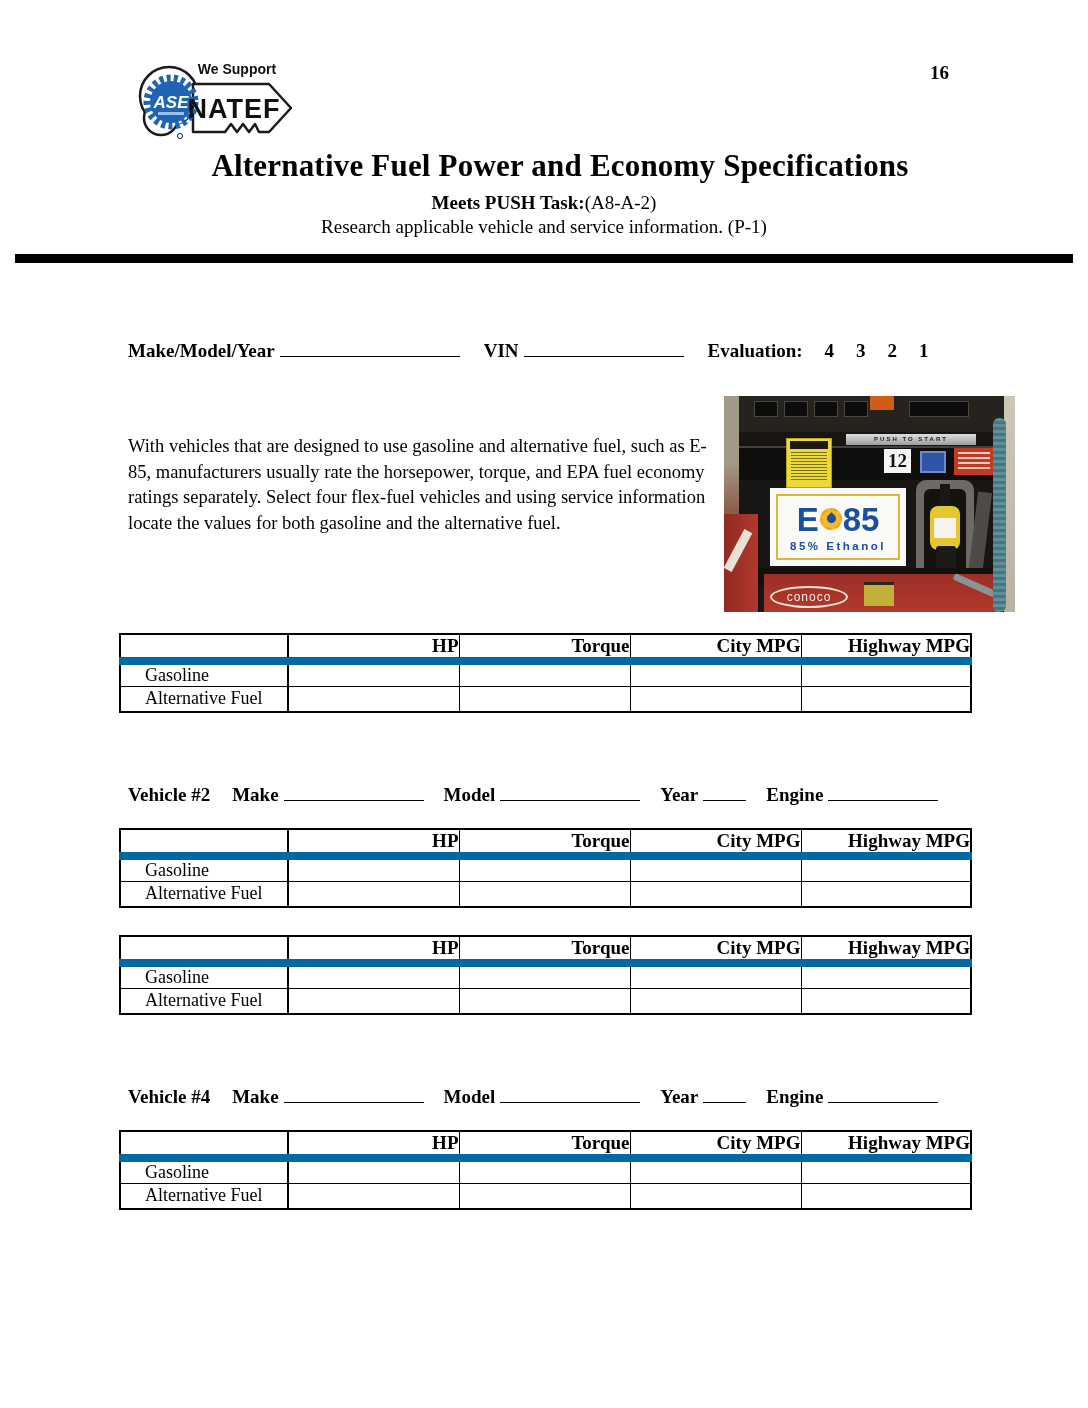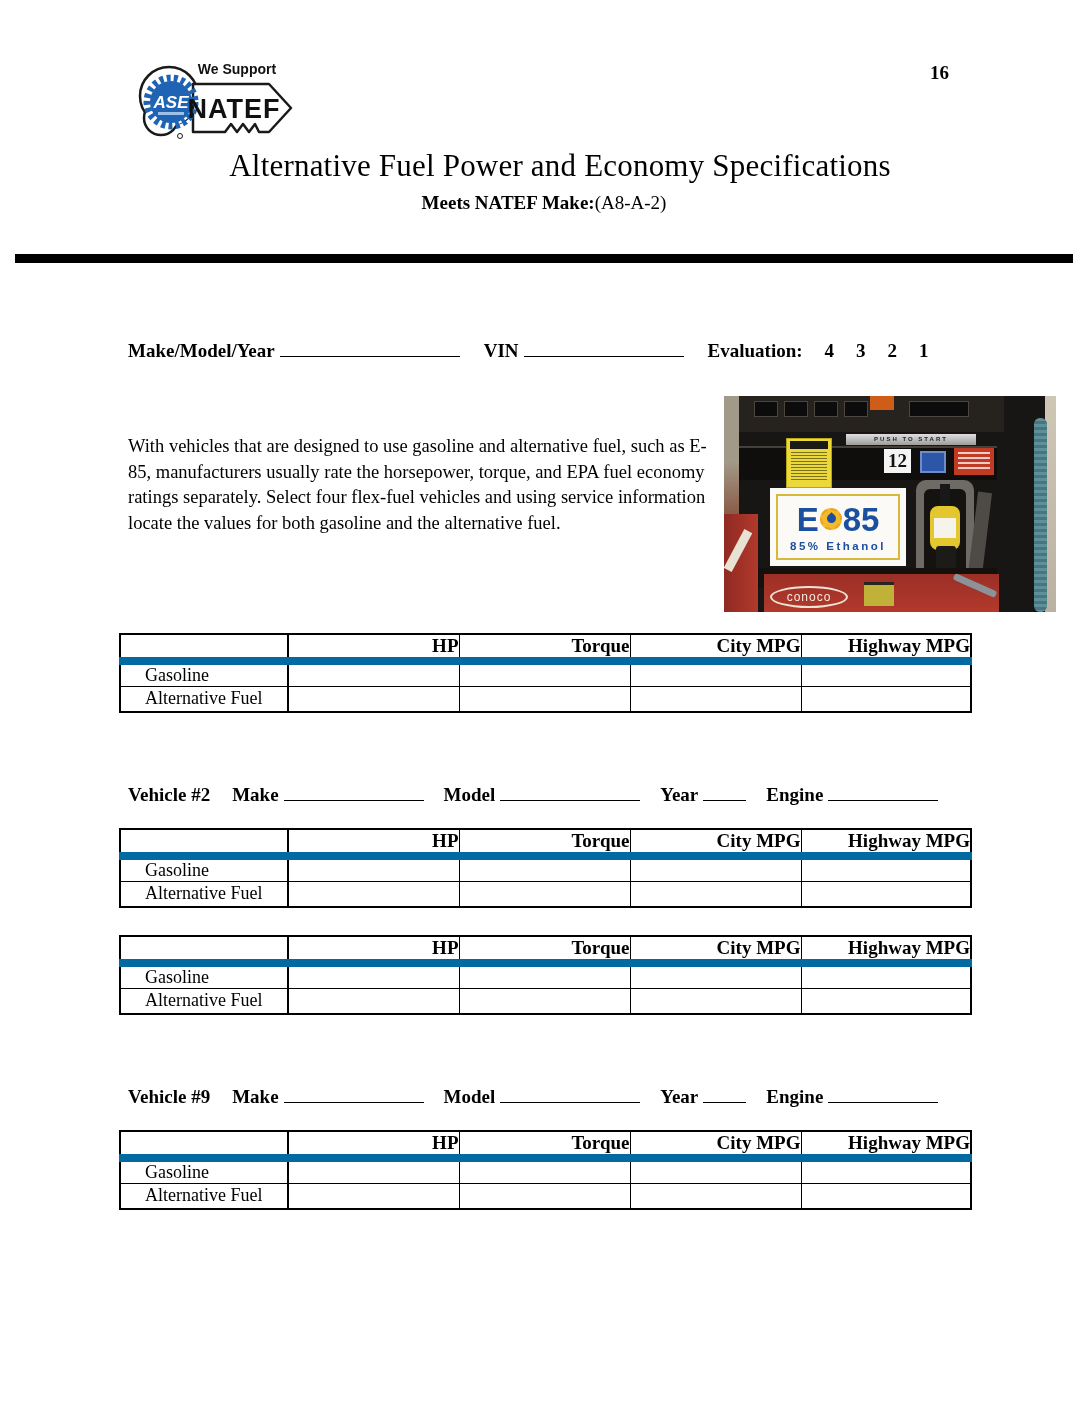--- a/index.html
+++ b/index.html
@@ -15,21 +15,21 @@
   }
   .page-number {
     position: absolute; left: 930px; top: 62px;
     font-size: 19px; font-weight: bold;
   }
   
   .logo { position: absolute; left: 131px; top: 56px; width: 166px; height: 88px; }
   
   .title {
     position: absolute; top: 148px; left: 0; width: 100%;
-    text-align: center; font-size: 31px; font-weight: normal;
+    text-align: center; font-size: 31px; font-weight: bold;
     letter-spacing: 0.2px;
     padding-left: 32px;
   }
   .task-line {
     position: absolute; top: 192px; left: 0; width: 100%;
     text-align: center; font-size: 19px;
   }
   .task-line .task-label { font-weight: bold; }
   .task-line .task-code { margin-left: 0; }
   .subtitle {
@@ -51,21 +51,21 @@
   .gap-lg { display: inline-block; width: 24px; }
   .gap-md { display: inline-block; width: 16px; }
   .eval-num { display: inline-block; margin-left: 22px; }
   
   .instructions {
     position: absolute; left: 128px; top: 434px; width: 600px;
     font-size: 18.5px; line-height: 25.5px;
   }
   
   .photo {
-    position: absolute; left: 724px; top: 396px; width: 332px; height: 216px;
+    position: absolute; left: 724px; top: 396px; width: 291px; height: 216px;
     background: #181614; overflow: hidden;
   }
   .ph-wall { position: absolute; right: 0; top: 0; width: 11px; height: 100%;
     background: linear-gradient(180deg,#cfc7b6,#b9b2a2); }
   .ph-hose { position: absolute; right: 9px; top: 22px; width: 13px; height: 194px;
     border-radius: 6px;
     background: repeating-linear-gradient(180deg,#5e9099 0 3px,#49767e 3px 6px); }
   .ph-left-metal { position: absolute; left: 0; top: 0; width: 15px; height: 100%;
     background: linear-gradient(180deg,#a29a88 0 30%, #8a5a46 55%, #a33127 75%, #8f2a22 100%); }
   .ph-left-red { position: absolute; left: 0; top: 118px; width: 34px; height: 98px;
@@ -180,22 +180,23 @@
       <rect x="27" y="56" width="26" height="3" fill="#9cc0e8"></rect>
     </g>
 
     <text x="106" y="18" text-anchor="middle" font-family="Liberation Sans, sans-serif" font-size="14" font-weight="bold" fill="#111">We Support</text>
     <text x="103" y="62" text-anchor="middle" font-family="Liberation Sans, sans-serif" font-size="27" font-weight="bold" letter-spacing="1" fill="#111">NATEF</text>
     <circle cx="49" cy="80" r="2.5" fill="none" stroke="#1a1a1a" stroke-width="1"></circle>
   </svg>
 
   <div class="title">Alternative Fuel Power and Economy Specifications</div>
   <div class="task-line">
-    <span class="task-label">Meets NATEF Make:</span><span class="task-code">(A8-A-2)</span>
-  </div>
+    <span class="task-label">Meets PUSH Task:</span><span class="task-code">(A8-A-2)</span>
+  </div>
+  <div class="subtitle">Research applicable vehicle and service information. (P-1)</div>
   <div class="thick-rule"></div>
 
 
   <div class="form-row form-row-2">
     <span>Make/Model/Year</span><span class="blank" style="width:180px"></span><span class="gap-lg"></span><span>VIN</span><span class="blank" style="width:160px"></span><span class="gap-lg"></span><span>Evaluation:</span><span class="eval-num">4</span><span class="eval-num">3</span><span class="eval-num">2</span><span class="eval-num">1</span>
   </div>
 
   <div class="instructions">With vehicles that are designed to use gasoline and alternative fuel, such as E-85, manufacturers usually rate the horsepower, torque, and EPA fuel economy ratings separately.  Select four flex-fuel vehicles and using service information locate the values for both gasoline and the alternative fuel.</div>
 
   <div class="photo">
@@ -353,21 +354,21 @@
             <td></td>
             <td></td>
             <td></td>
       </tr>
     </tbody>
       </table>
   </div>
 
   <div class="vehicle-section vs-4">
     <div class="vehicle-heading">
-      <span>Vehicle #9</span><span class="lbl lbl-first">Make</span><span class="blank" style="width:140px"></span><span class="lbl">Model</span><span class="blank" style="width:140px"></span><span class="lbl">Year</span><span class="blank" style="width:43px"></span><span class="lbl">Engine</span><span class="blank" style="width:110px"></span>
+      <span>Vehicle #4</span><span class="lbl lbl-first">Make</span><span class="blank" style="width:140px"></span><span class="lbl">Model</span><span class="blank" style="width:140px"></span><span class="lbl">Year</span><span class="blank" style="width:43px"></span><span class="lbl">Engine</span><span class="blank" style="width:110px"></span>
     </div>
     <table class="spec-table">
       <colgroup>
           <col style="width:168px">
           <col style="width:171px">
           <col style="width:171px">
           <col style="width:171px">
           <col style="width:170px">
         </colgroup>
       <tbody>

